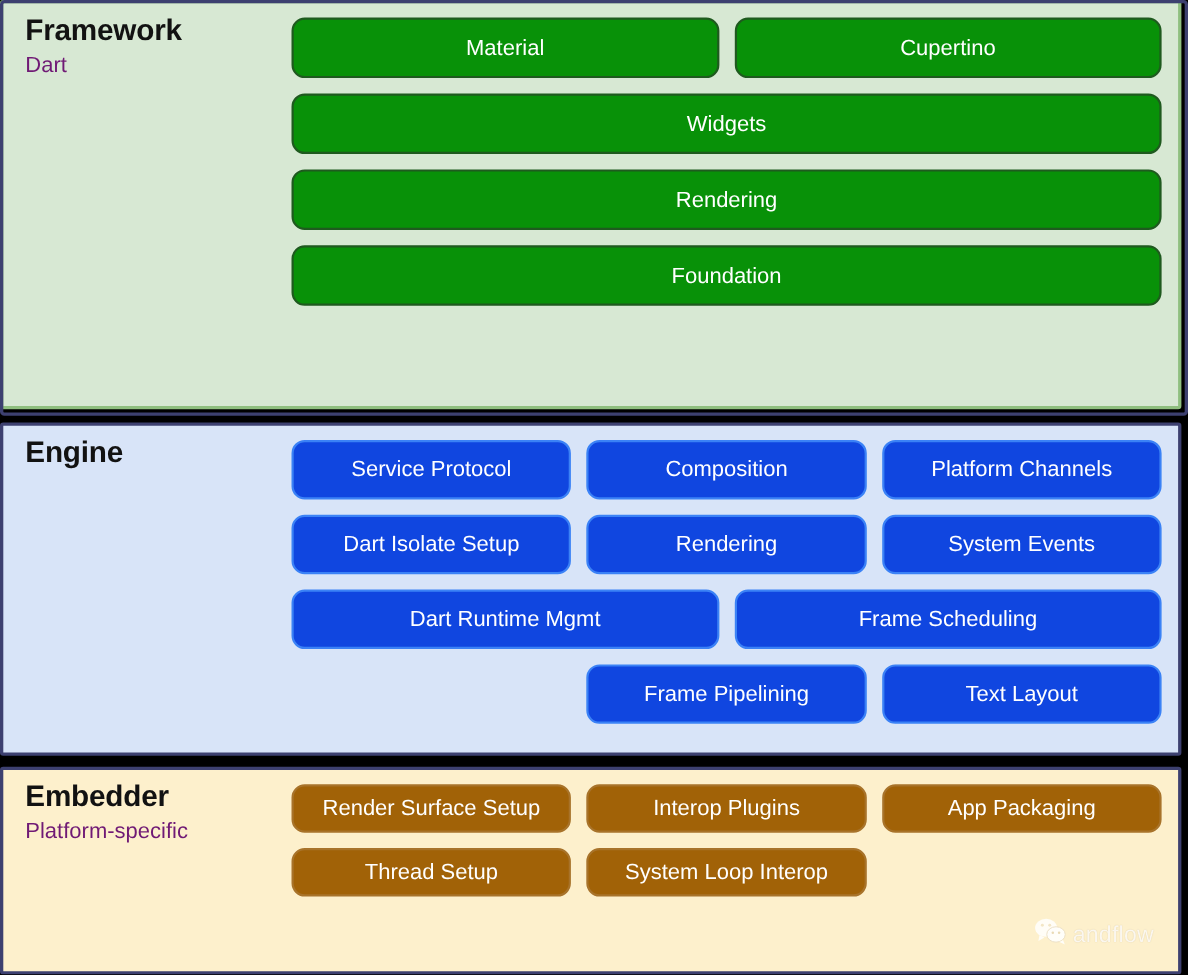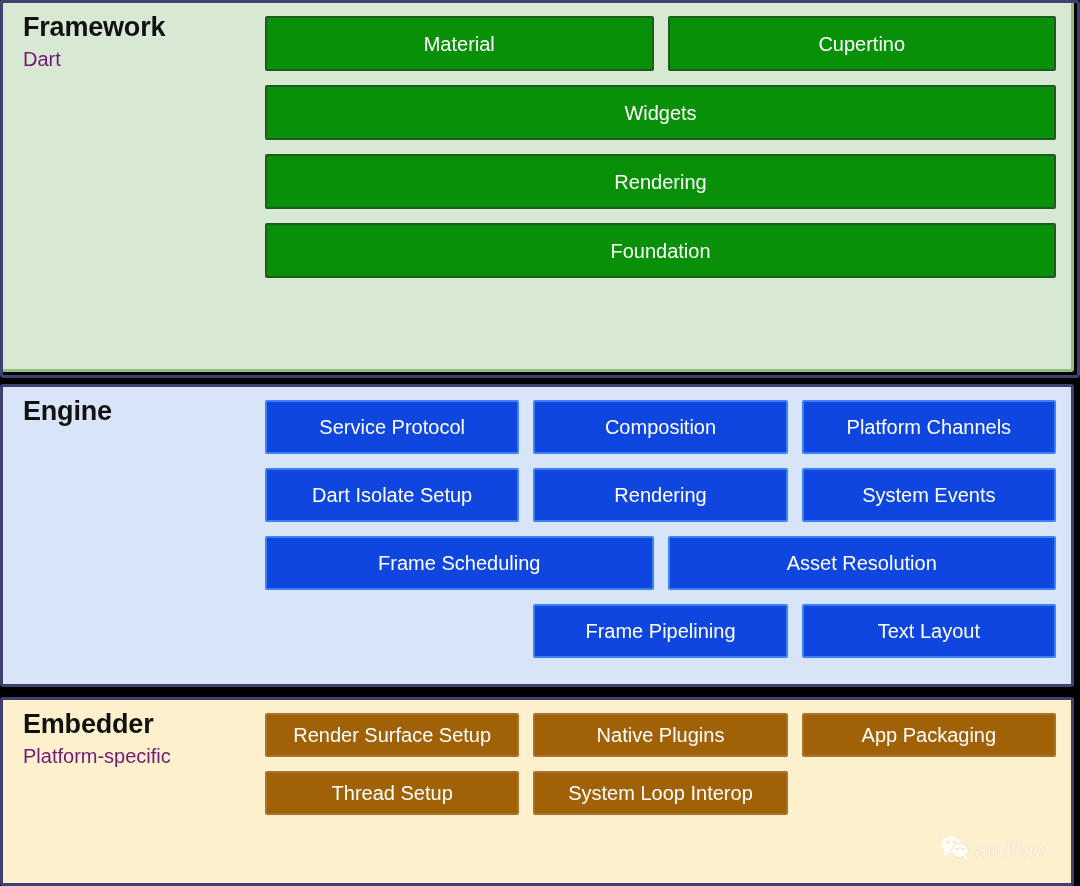--- a/index.html
+++ b/index.html
@@ -116,21 +116,21 @@
     height: 54px;
     display: flex;
     align-items: center;
     justify-content: center;
     color: #ffffff;
     font-size: 20px;
     line-height: 1;
     text-align: center;
     white-space: nowrap;
     overflow: hidden;
-    border-radius: 2px;
+    border-radius: 12px;
   }
   .framework .box {
     background: #089108;
     border: 2px solid #1f5a1f;
     height: 55px;
   }
   .engine .box {
     background: #1046e0;
     border: 2px solid #3b82f6;
     height: 54px;
@@ -231,24 +231,24 @@
         <div class="cell">
           <div class="box">Rendering</div>
         </div>
         <div class="cell">
           <div class="box">System Events</div>
         </div>
       </div>
 
       <div class="box-row">
         <div class="cell">
+          <div class="box">Dart Runtime Mgmt</div>
+        </div>
+        <div class="cell">
           <div class="box">Frame Scheduling</div>
-        </div>
-        <div class="cell">
-          <div class="box">Asset Resolution</div>
         </div>
       </div>
 
       <div class="box-row">
         <div class="cell empty"></div>
         <div class="cell">
           <div class="box">Frame Pipelining</div>
         </div>
         <div class="cell">
           <div class="box">Text Layout</div>
@@ -263,21 +263,21 @@
       <div class="layer-title">Embedder</div>
       <div class="layer-subtitle">Platform-specific</div>
     </div>
     <div class="layer-body">
 
       <div class="box-row">
         <div class="cell">
           <div class="box">Render Surface Setup</div>
         </div>
         <div class="cell">
-          <div class="box">Native Plugins</div>
+          <div class="box">Interop Plugins</div>
         </div>
         <div class="cell">
           <div class="box">App Packaging</div>
         </div>
       </div>
 
       <div class="box-row">
         <div class="cell">
           <div class="box">Thread Setup</div>
         </div>

